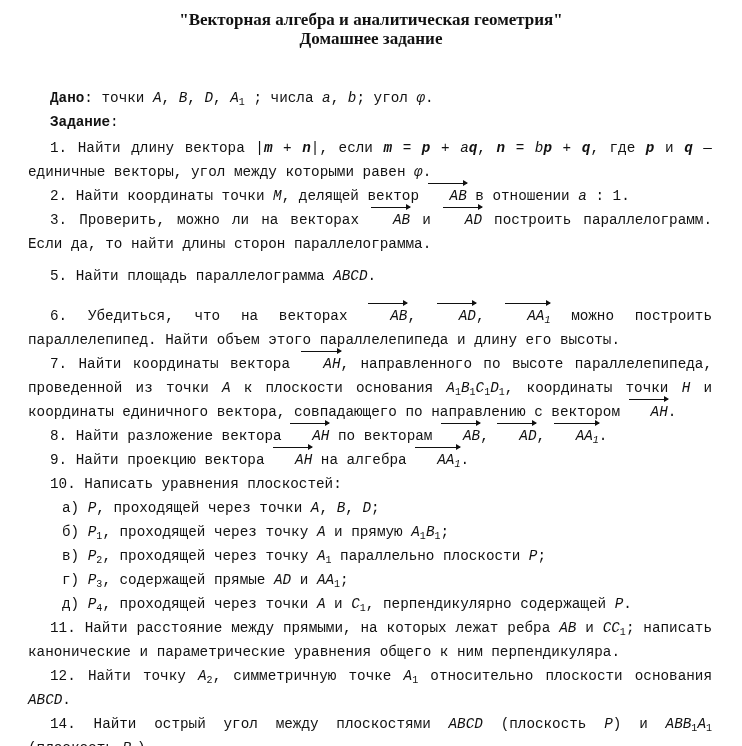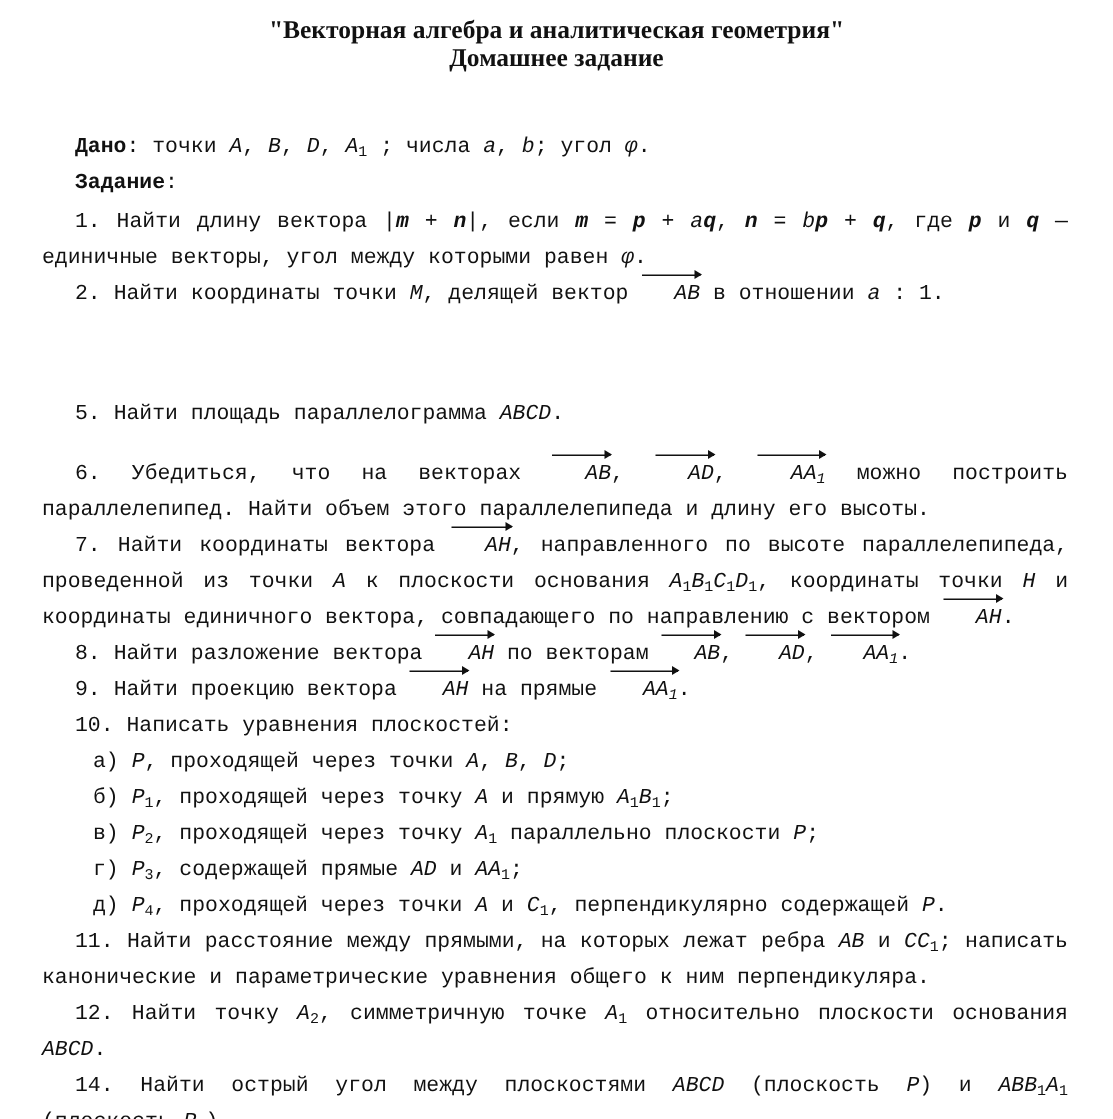--- a/index.html
+++ b/index.html
@@ -34,40 +34,43 @@
   </div>
 
   <div class="p ind" style="top:136px">
     <span>1.</span><span> Найти длину вектора </span>|<span class="bm">m</span> + <span class="bm">n</span>|<span>, если </span><span class="bm">m</span> = <span class="bm">p</span> + <i>a</i><span class="bm">q</span>, <span class="bm">n</span> = <i>b</i><span class="bm">p</span> + <span class="bm">q</span><span>, где </span><span class="bm">p</span><span> и </span><span class="bm">q</span><span> — единичные векторы, угол между которыми равен </span><i>φ</i><span>.</span>
   </div>
 
   <div class="p ind" style="top:184px">
     <span>2.</span><span> Найти координаты точки </span><i>M</i><span>, делящей вектор </span><span class="vec">AB</span><span> в отношении </span><i>a</i> : 1<span>.</span>
   </div>
 
+  <div class="p ind" style="top:208px">
+    <span>3.</span><span> Проверить, можно ли на векторах </span><span class="vec">AB</span><span> и </span><span class="vec">AD</span><span> построить параллелограмм. Если да, то найти длины сторон параллелограмма.</span>
+  </div>
 
 
   <div class="p ind" style="top:264px">
     <span>5.</span><span> Найти площадь параллелограмма </span><i>ABCD</i><span>.</span>
   </div>
 
   <div class="p ind" style="top:304px">
     <span>6.</span><span> Убедиться, что на векторах </span><span class="vec">AB</span>, <span class="vec">AD</span>, <span class="vec">AA<sub>1</sub></span><span> можно построить параллелепипед. Найти объем этого параллелепипеда и длину его высоты.</span>
   </div>
 
   <div class="p ind" style="top:352px">
     <span>7.</span><span> Найти координаты вектора </span><span class="vec">AH</span><span>, направленного по высоте параллелепипеда, проведенной из точки </span><i>A</i><span> к плоскости основания </span><i>A</i><sub>1</sub><i>B</i><sub>1</sub><i>C</i><sub>1</sub><i>D</i><sub>1</sub><span>, координаты точки </span><i>H</i><span> и координаты единичного вектора, совпадающего по направлению с вектором </span><span class="vec">AH</span><span>.</span>
   </div>
 
   <div class="p ind" style="top:424px">
     <span>8.</span><span> Найти разложение вектора </span><span class="vec">AH</span><span> по векторам </span><span class="vec">AB</span>, <span class="vec">AD</span>, <span class="vec">AA<sub>1</sub></span><span>.</span>
   </div>
 
   <div class="p ind" style="top:448px">
-    <span>9.</span><span> Найти проекцию вектора </span><span class="vec">AH</span><span> на прямые </span><span class="vec">AA<sub>1</sub></span><span>.</span>
+    <span>9.</span><span> Найти проекцию вектора </span><span class="vec">AH</span><span> на алгебра </span><span class="vec">AA<sub>1</sub></span><span>.</span>
   </div>
 
   <div class="p ind" style="top:472px">
     <span>10.</span><span> Написать уравнения плоскостей:</span>
   </div>
 
   <div class="p sub" style="top:496px">
     <span>а)</span> <i>P</i><span>, проходящей через точки </span><i>A</i>, <i>B</i>, <i>D</i><span>;</span>
   </div>
 

